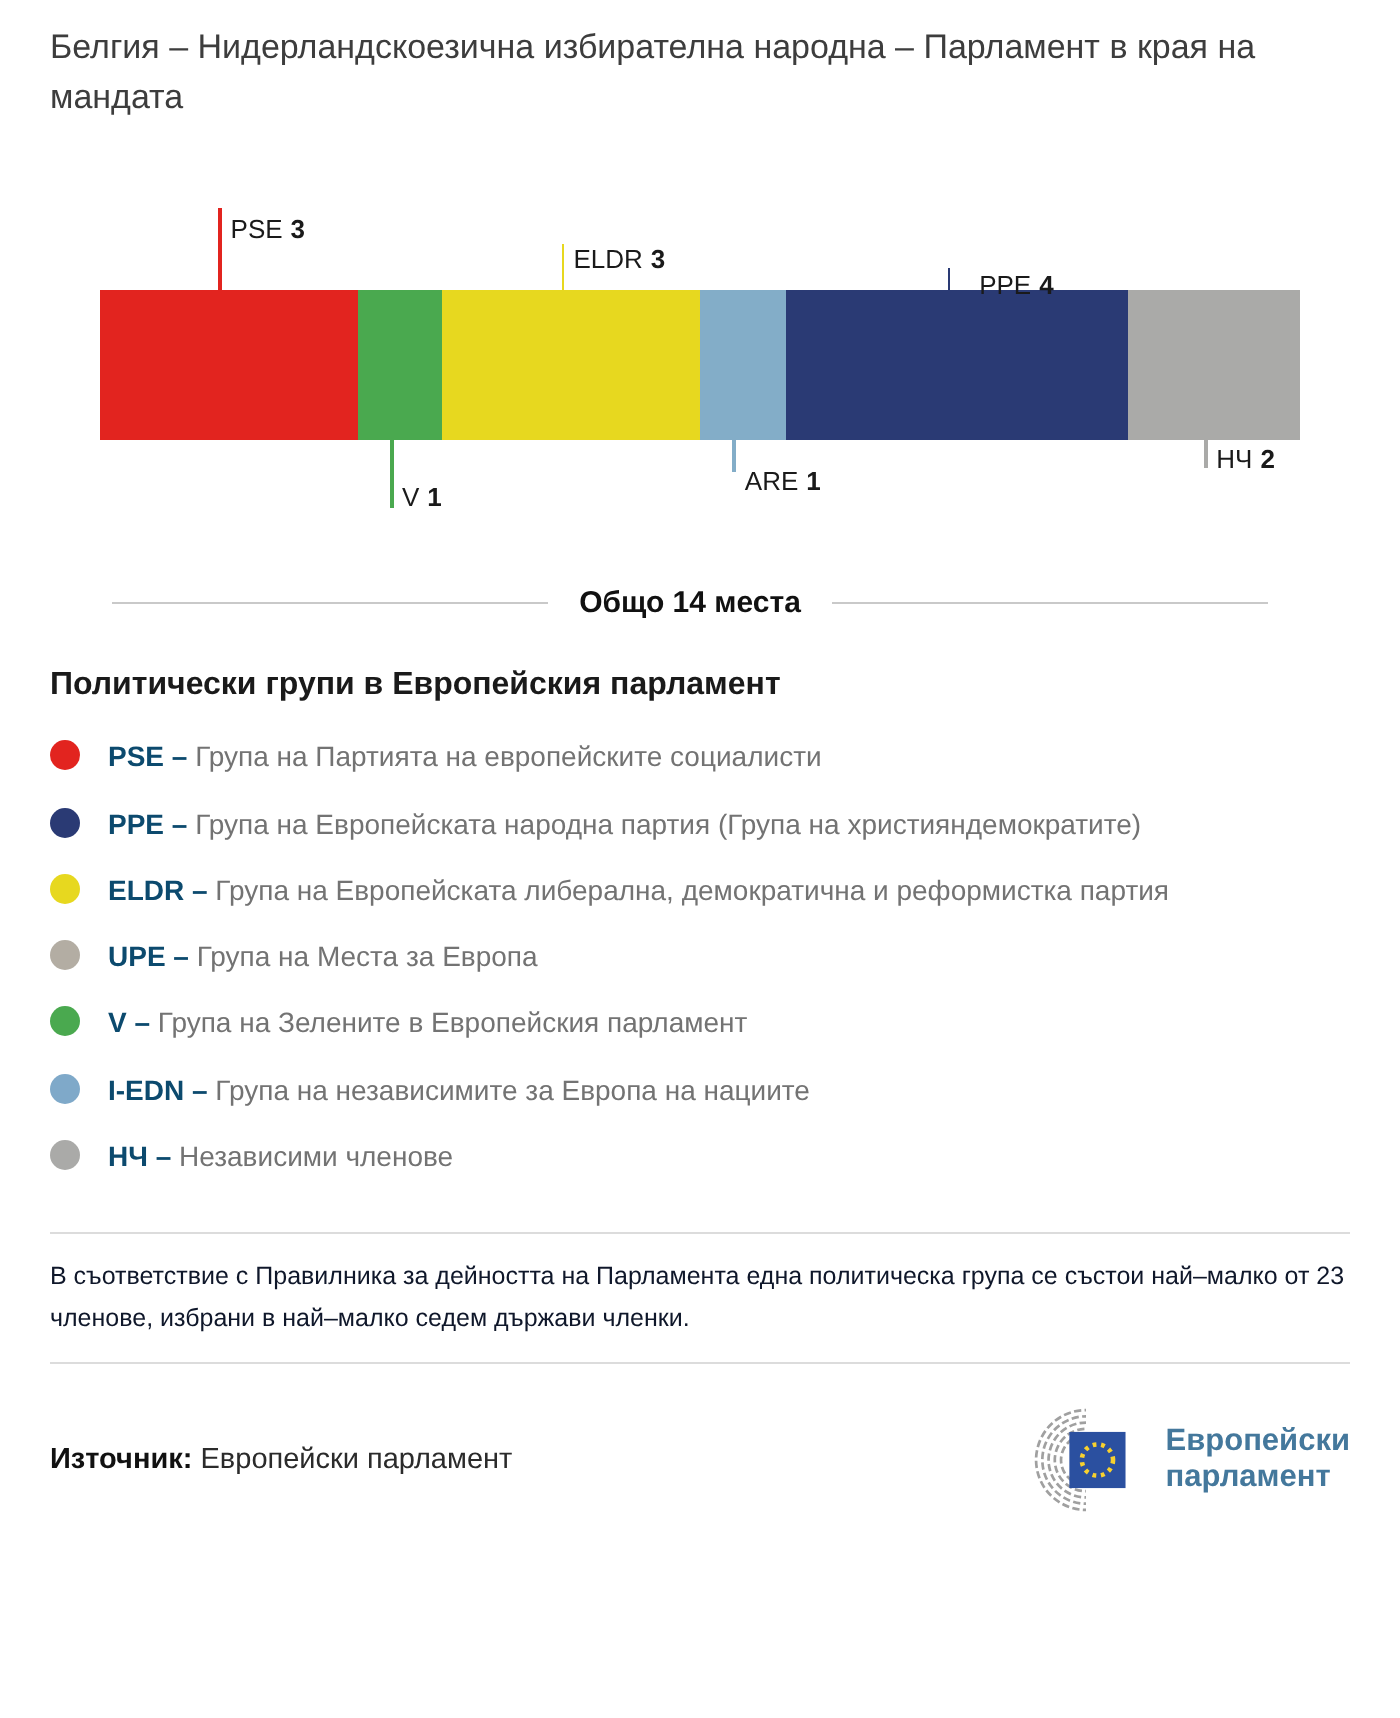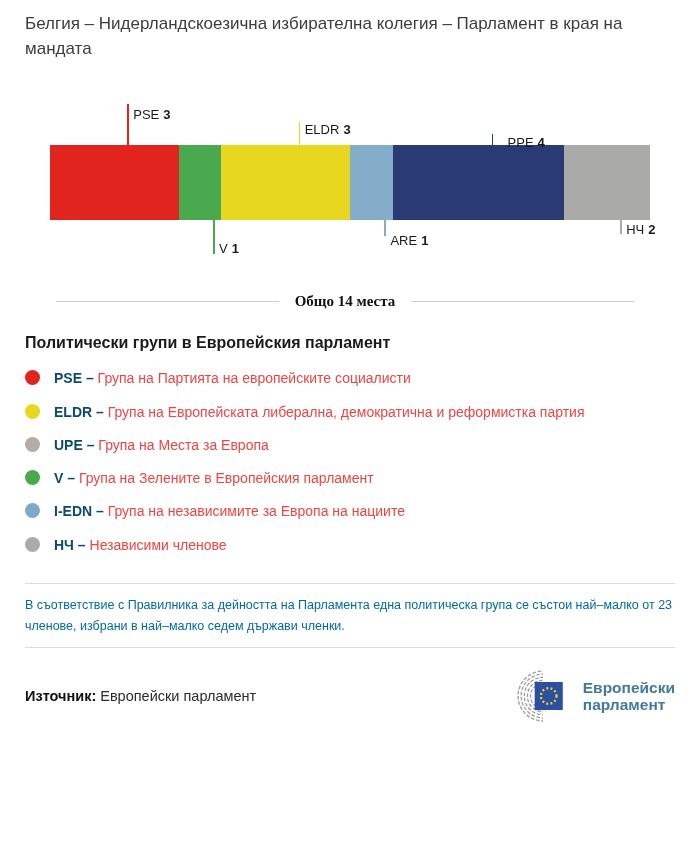--- a/index.html
+++ b/index.html
@@ -17,75 +17,75 @@
     margin:12px 0 0 0;font-size:17px;font-weight:400;color:#3d3d3d;
     line-height:1.45;max-width:648px;
   }
   
   .chart-wrap{position:relative;height:160px;margin-top:40px;}
   .bar-area{
     position:absolute;left:25px;top:44px;width:600px;height:75px;
     display:flex;
   }
   .seg{height:100%;}
-  .chart-overlay{position:absolute;left:38px;top:0;width:600px;height:160px;}
+  .chart-overlay{position:absolute;left:20px;top:0;width:600px;height:160px;}
   .tick{position:absolute;width:1.5px;}
   .callout{
     position:absolute;font-size:13px;color:#1a1a1a;white-space:nowrap;
     line-height:1;
   }
   .callout b{font-weight:700;margin-left:4px;}
   
   .total-row{
     display:flex;align-items:center;gap:16px;
     margin:32px 41px 0 31px;
   }
   .total-rule{flex:1;height:1px;background:#c9c9c9;}
   .total-text{
-    font-family:Liberation Serif, serif;
+    font-family:Liberation Sans, sans-serif;
     font-size:15px;font-weight:700;color:#111;
   }
   
   .legend-heading{
     margin:24px 0 0 0;font-size:16px;font-weight:700;color:#1a1a1a;
   }
   .legend{margin-top:16px;}
   .legend-item{
     position:relative;padding-left:29px;margin-bottom:13px;
     font-size:14px;line-height:1.45;max-width:620px;
   }
   .legend-dot{
     position:absolute;left:0;top:2px;width:15px;height:15px;border-radius:50%;
   }
   .legend-abbr{font-weight:700;color:#0c4a6e;}
-  .legend-name{color:#ef4444;}
+  .legend-name{color:#737373;}
   
   .divider{height:1px;background:#dcdcdc;border:none;margin:0;}
   .divider.first{margin-top:28px;}
   .note{
-    margin:11px 0;font-size:12.5px;color:#0369a1;line-height:1.65;
+    margin:11px 0;font-size:12.5px;color:#0f172a;line-height:1.65;
     max-width:650px;
   }
   .source-row{
     display:flex;justify-content:space-between;align-items:center;
     margin-top:22px;
   }
   .source-text{font-size:14.5px;color:#2b2b2b;margin:0;}
   .source-text b{color:#111;}
   .logo{display:flex;align-items:center;gap:8px;}
   .logo-text{
     font-size:15.5px;font-weight:700;color:#44789c;line-height:1.15;
   }
 </style>
 </head>
 <body>
 
 <div class="page">
 
-  <p class="subtitle">Белгия – Нидерландскоезична избирателна колегия – Парламент в края на мандата</p>
+  <p class="subtitle">Белгия – Нидерландскоезична избирателна народна – Парламент в края на мандата</p>
 
   <div class="chart-wrap">
     <div class="bar-area" id="bar-segments">
         <div class="seg" style="width: 21.4286%; background: rgb(226, 36, 31);"></div>
         <div class="seg" style="width: 7.14286%; background: rgb(74, 169, 79);"></div>
         <div class="seg" style="width: 21.4286%; background: rgb(231, 216, 31);"></div>
         <div class="seg" style="width: 7.14286%; background: rgb(131, 173, 200);"></div>
         <div class="seg" style="width: 28.5714%; background: rgb(42, 58, 116);"></div>
         <div class="seg" style="width: 14.2857%; background: rgb(170, 170, 168);"></div>
       </div>
@@ -109,20 +109,23 @@
     <span class="total-rule"></span>
     <span class="total-text">Общо 14 места</span>
     <span class="total-rule"></span>
   </div>
 
   <h2 class="legend-heading">Политически групи в Европейския парламент</h2>
 
   <div class="legend" id="legend">
       <div class="legend-item">
     <span class="legend-dot" style="background: rgb(226, 36, 31);"></span><span class="legend-abbr">PSE –</span><span class="legend-name"> Група на Партията на европейските социалисти</span>
+  </div>
+      <div class="legend-item">
+    <span class="legend-dot" style="background: rgb(42, 58, 116);"></span><span class="legend-abbr">PPE –</span><span class="legend-name"> Група на Европейската народна партия (Група на християндемократите)</span>
   </div>
       <div class="legend-item">
     <span class="legend-dot" style="background: rgb(231, 216, 31);"></span><span class="legend-abbr">ELDR –</span><span class="legend-name"> Група на Европейската либерална, демократична и реформистка партия</span>
   </div>
       <div class="legend-item">
     <span class="legend-dot" style="background: rgb(179, 173, 163);"></span><span class="legend-abbr">UPE –</span><span class="legend-name"> Група на Места за Европа</span>
   </div>
       <div class="legend-item">
     <span class="legend-dot" style="background: rgb(74, 169, 79);"></span><span class="legend-abbr">V –</span><span class="legend-name"> Група на Зелените в Европейския парламент</span>
   </div>

